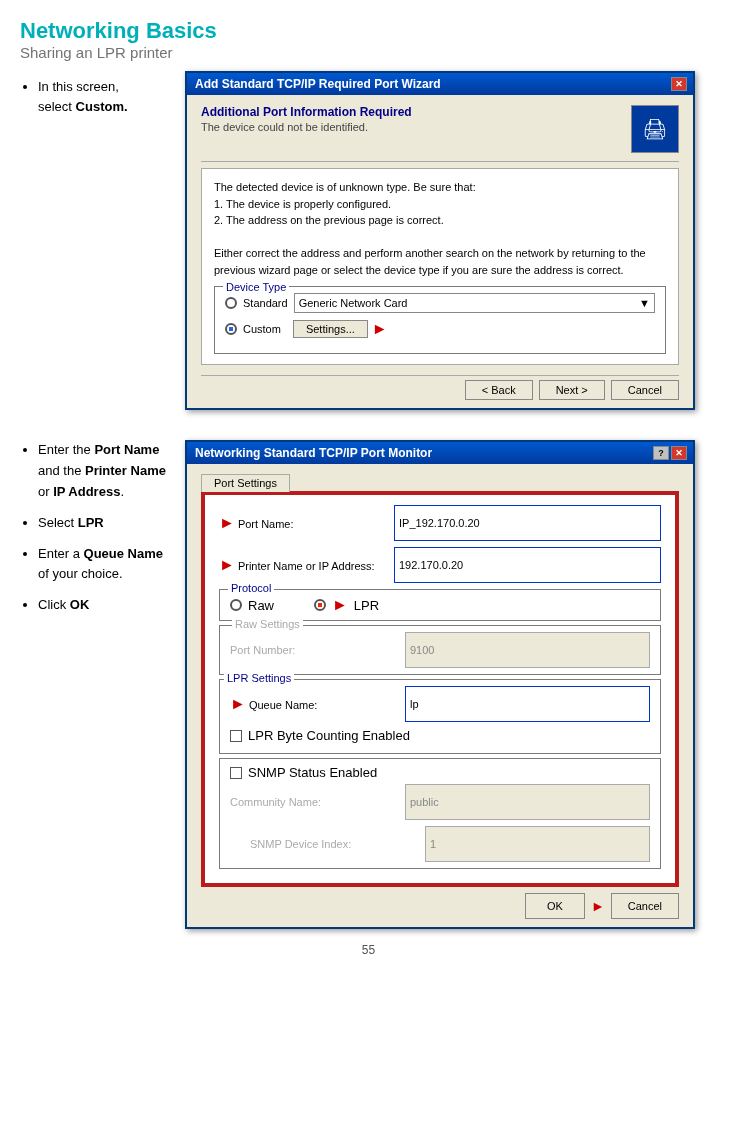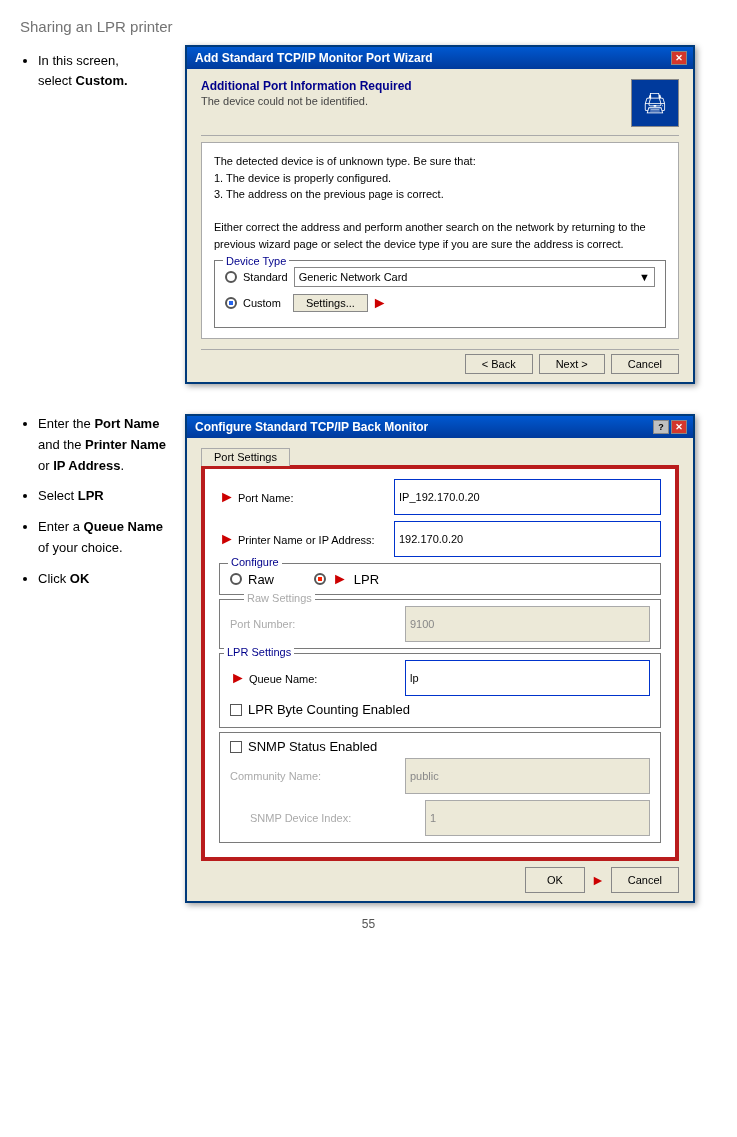--- a/index.html
+++ b/index.html
@@ -309,21 +309,21 @@
     .raw-settings-section {
       border: 1px solid #7a7a7a;
       padding: 6px 10px 6px 10px;
       margin: 4px 0;
       position: relative;
     }
 
     .raw-settings-label {
       position: absolute;
       top: -8px;
-      left: 24px;
+      left: 12px;
       background: #fff;
       padding: 0 3px;
       font-size: 11px;
       color: #aaa;
     }
 
     .lpr-settings-section {
       border: 1px solid #7a7a7a;
       padding: 6px 10px 6px 10px;
       margin: 4px 0;
@@ -421,54 +421,55 @@
       font-weight: bold;
       font-size: 16px;
     }
   </style>
 </head>
 <body>
 
 <div class="page-container">
 
   <div>
+    <div class="page-title">Networking Basics</div>
     <div class="page-subtitle">Sharing an LPR printer</div>
   </div>
 
   <div class="content-row">
     <div class="bullet-text">
       <ul>
         <li>
           <span>In  this  screen,</span>
           <br>
           <span>select </span><strong>Custom.</strong>
         </li>
       </ul>
     </div>
 
     <div class="dialog-box">
       <div class="dialog-titlebar">
-        <span class="dialog-titlebar-title">Add Standard TCP/IP Monitor Port Wizard</span>
+        <span class="dialog-titlebar-title">Add Standard TCP/IP Required Port Wizard</span>
         <div class="dialog-titlebar-btns">
           <div class="titlebar-btn close">✕</div>
         </div>
       </div>
       <div class="dialog-body">
         <div class="wizard-header-section">
           <div class="wizard-header-text">
             <div class="wizard-header-title">Additional Port Information Required</div>
             <div class="wizard-header-sub">The device could not be identified.</div>
           </div>
           <div class="wizard-icon">🖨</div>
         </div>
         <hr class="wizard-separator">
         <div class="wizard-content-area">
           <div>The detected device is of unknown type.  Be sure that:</div>
           <div>1. The device is properly configured.</div>
-          <div>3.  The address on the previous page is correct.</div>
+          <div>2.  The address on the previous page is correct.</div>
           <br>
           <div>Either correct the address and perform another search on the network by returning to the previous wizard page or select the device type if you are sure the address is correct.</div>
 
           <div class="device-type-section">
             <span class="device-type-label">Device Type</span>
             <div class="radio-row">
               <span class="radio-input"></span>
               <span>Standard</span>
               <div class="device-type-dropdown">
                 <span>Generic Network Card</span>
@@ -510,21 +511,21 @@
           Enter a <strong>Queue Name</strong> of your choice.
         </li>
         <li>
           Click <strong>OK</strong>
         </li>
       </ul>
     </div>
 
     <div class="dialog-box">
       <div class="dialog-titlebar">
-        <span class="dialog-titlebar-title">Configure Standard TCP/IP Back Monitor</span>
+        <span class="dialog-titlebar-title">Networking Standard TCP/IP Port Monitor</span>
         <div class="dialog-titlebar-btns">
           <div class="titlebar-btn">?</div>
           <div class="titlebar-btn close">✕</div>
         </div>
       </div>
       <div class="dialog-body">
         <div class="port-settings-tab">Port Settings</div>
         <div class="port-settings-content">
 
           <div class="form-row">
@@ -537,21 +538,21 @@
 
           <div class="form-row">
             <div class="form-label">
               <span class="red-arrow">►</span>
               <span>Printer Name or IP Address:</span>
             </div>
             <input type="text" class="form-input" value="192.170.0.20" style="">
           </div>
 
           <div class="protocol-section">
-            <span class="protocol-label">Configure</span>
+            <span class="protocol-label">Protocol</span>
             <div class="protocol-row">
               <div style="display:flex;align-items:center;gap:6px;">
                 <span class="radio-input"></span>
                 <span>Raw</span>
               </div>
               <div style="display:flex;align-items:center;gap:6px;">
                 <span class="radio-input selected" style="background:radial-gradient(circle, #ff2200 40%, #fff 41%);"></span>
                 <span class="red-arrow">►</span>
                 <span>LPR</span>
               </div>

